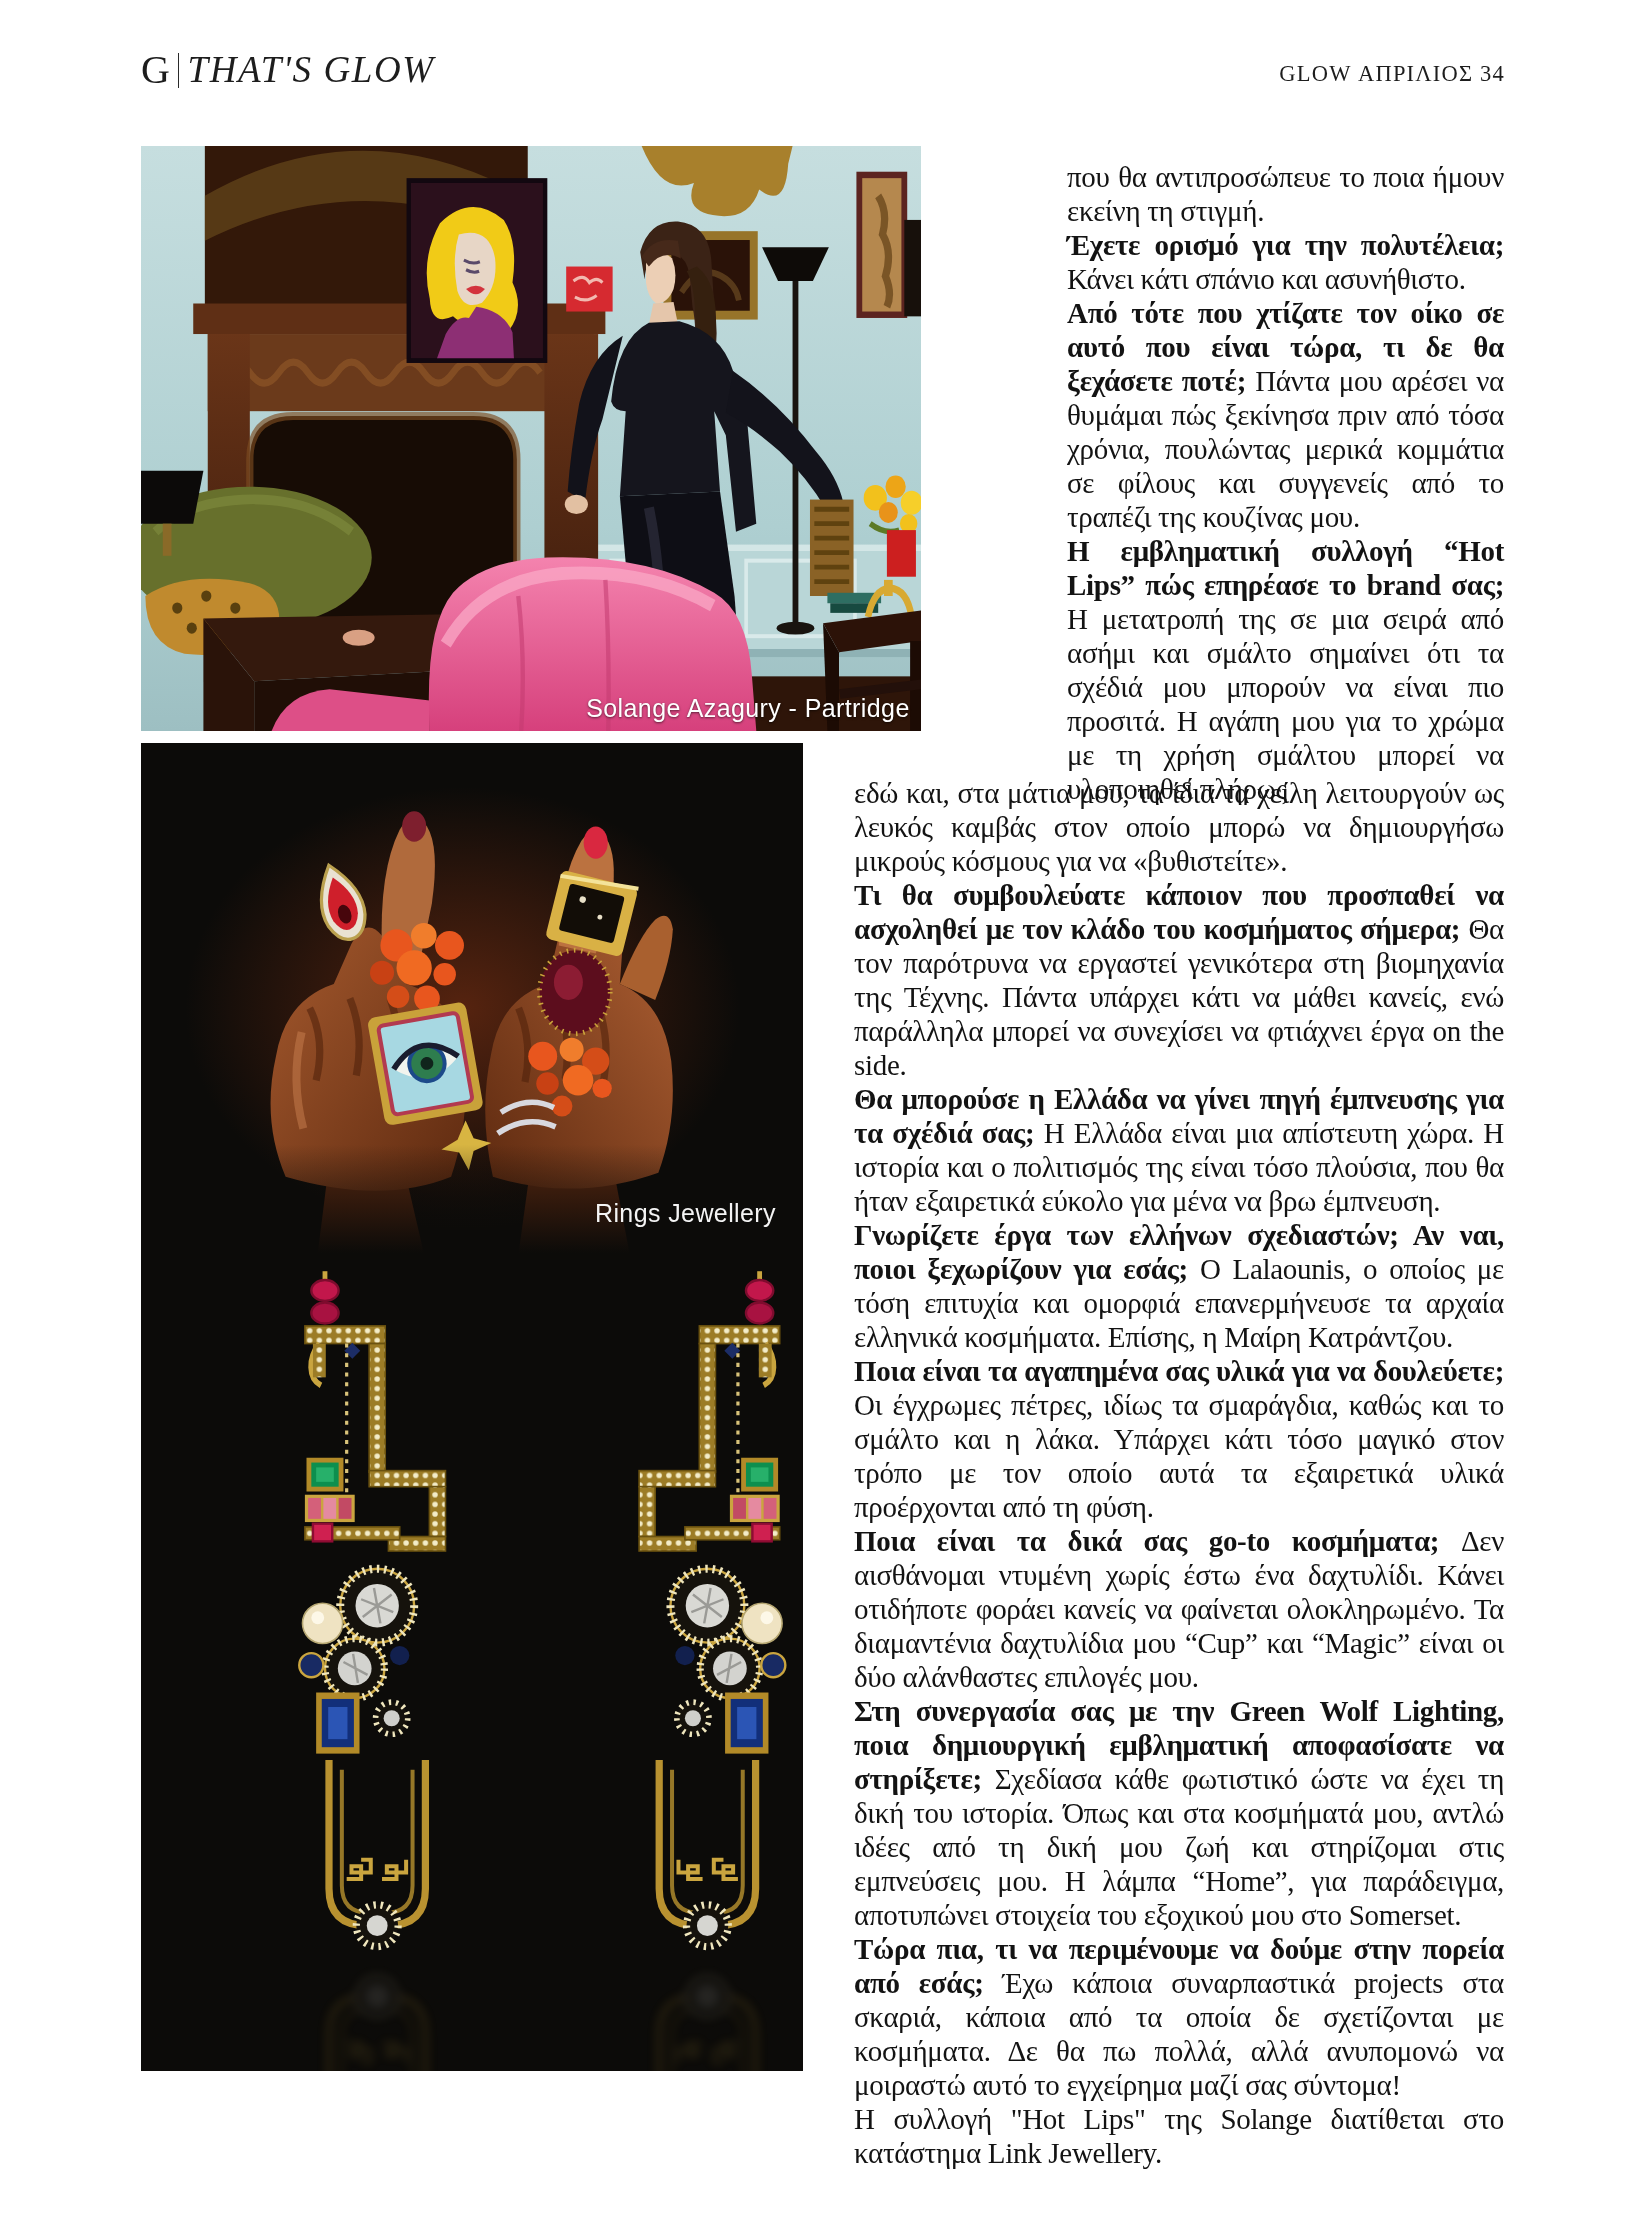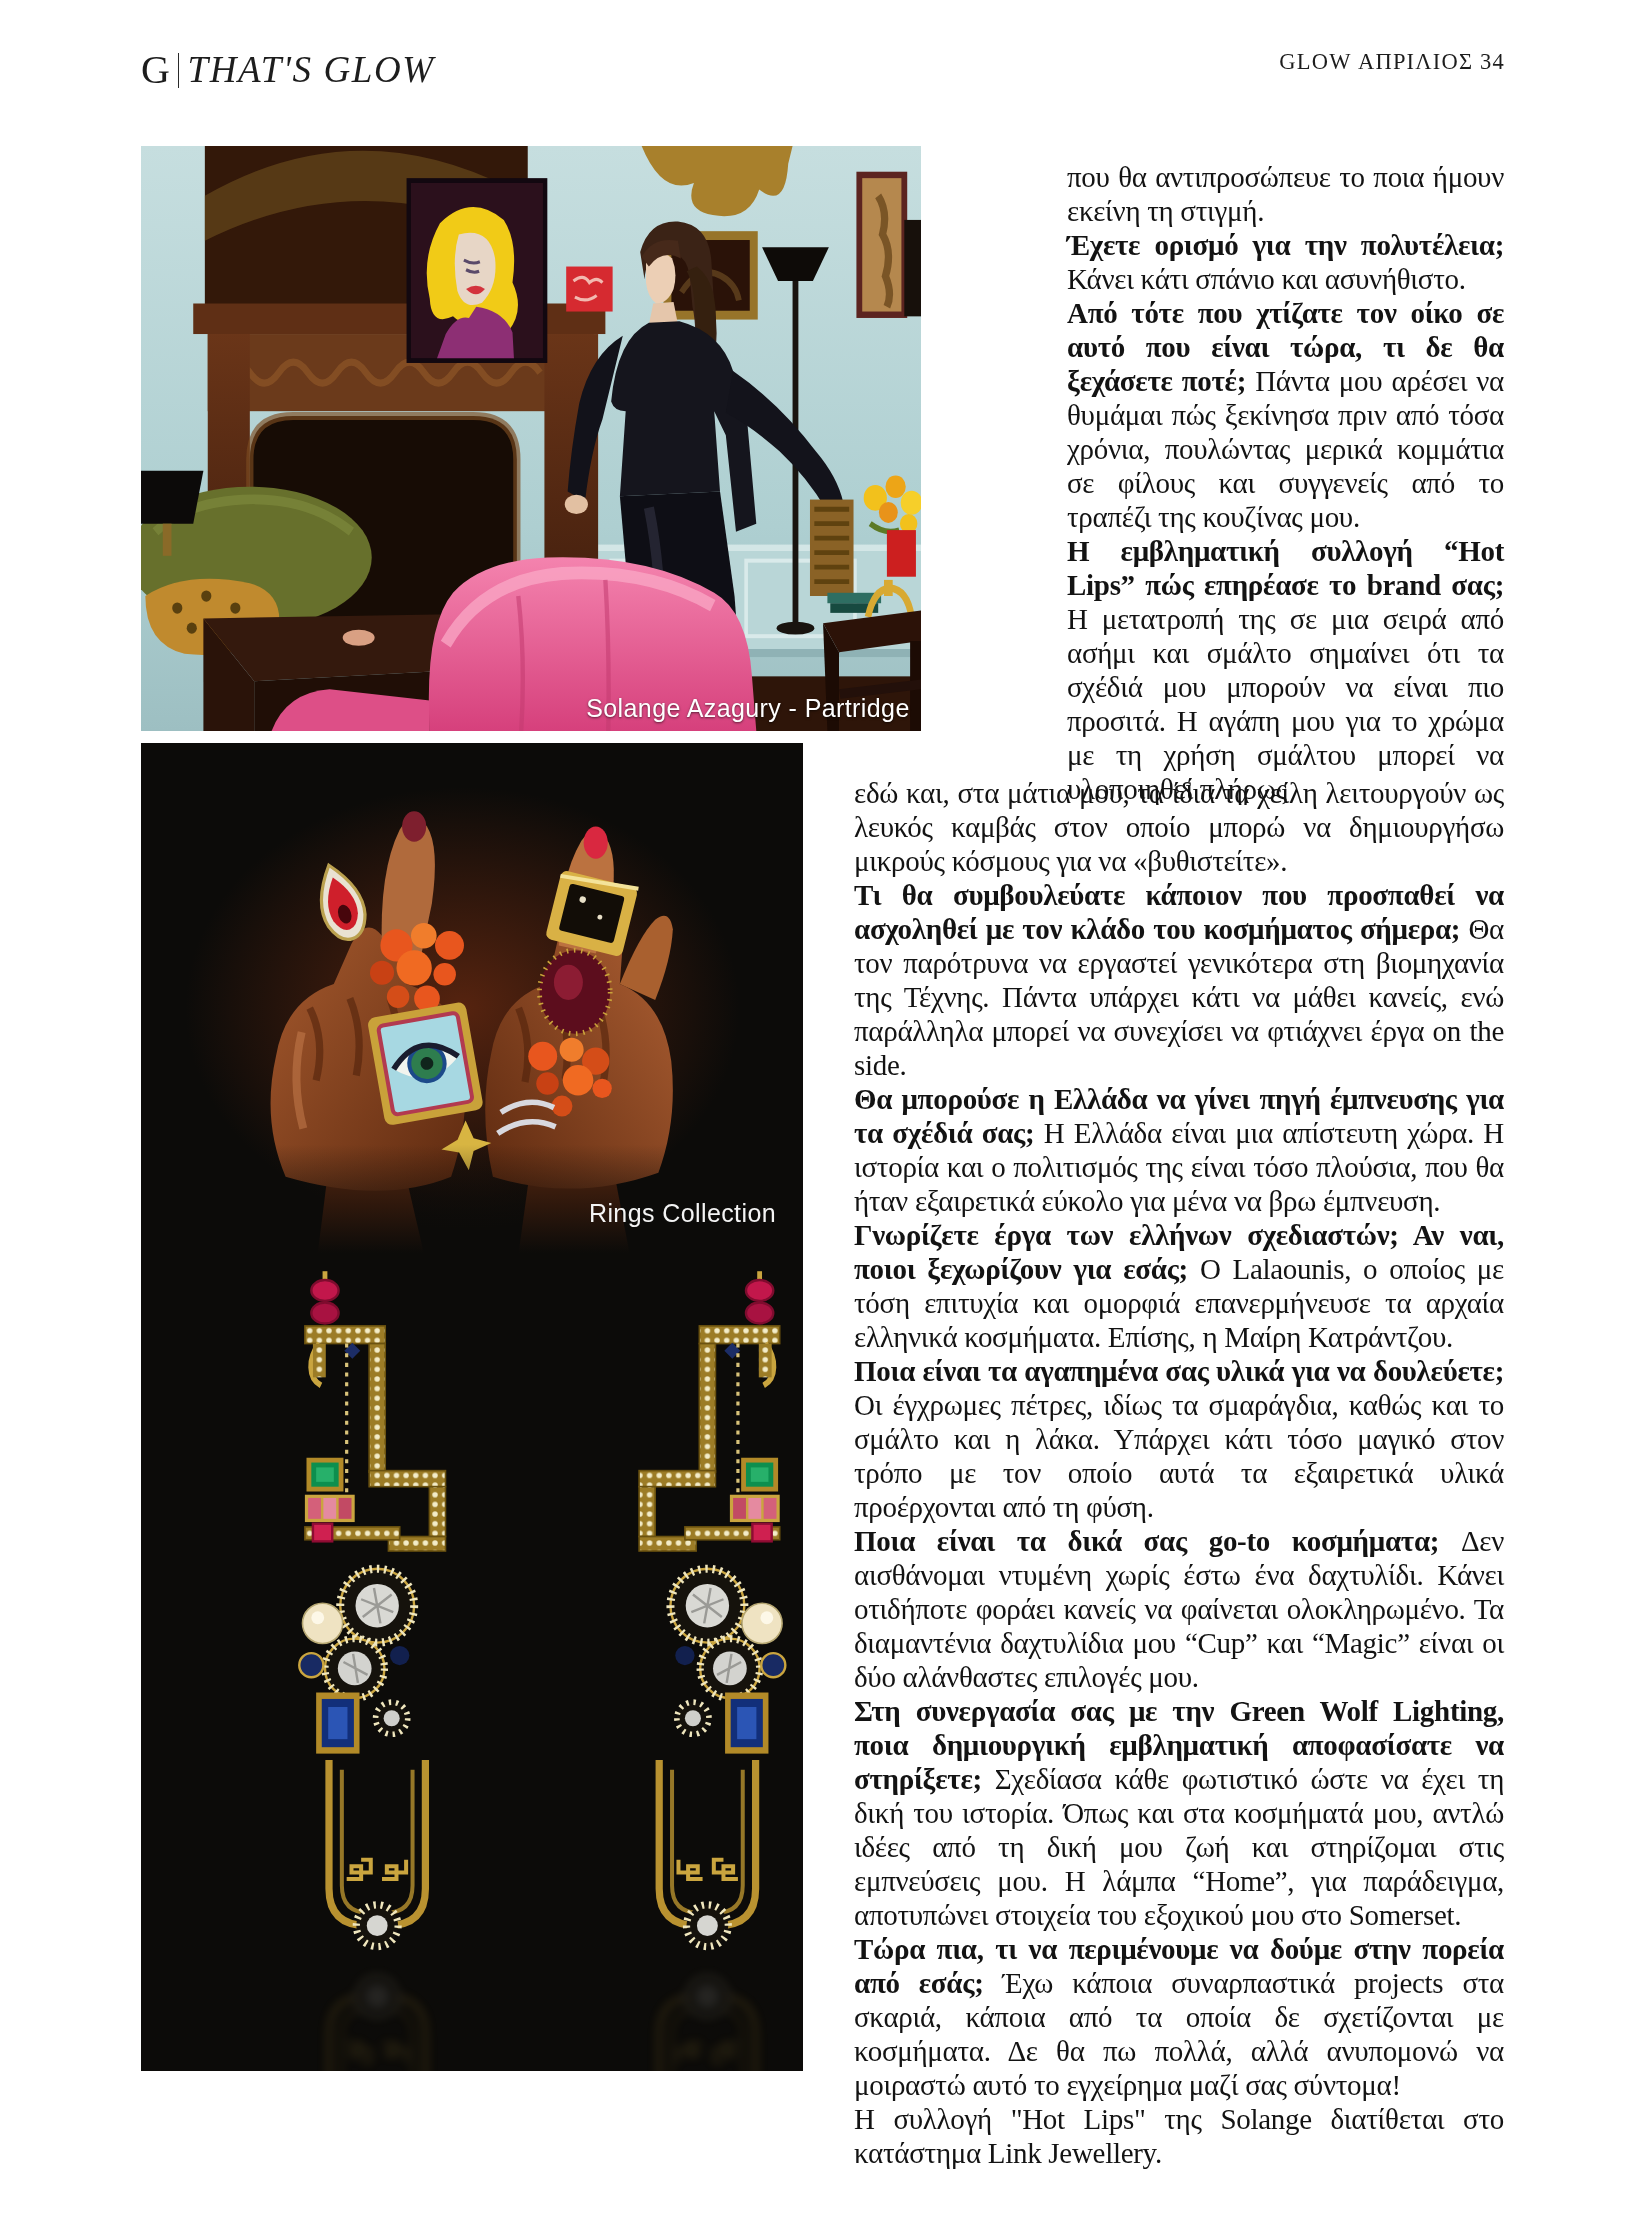--- a/index.html
+++ b/index.html
@@ -6,21 +6,21 @@
   .page{position:relative;width:1646px;height:2216px;background:#ffffff;overflow:hidden;
         font-family:"Liberation Serif", serif;}
 
   
   .masthead-left{position:absolute;left:141px;top:45px;height:45px;display:flex;align-items:flex-end;
                  color:#1d1d1d;}
   .masthead-g{font-size:40px;line-height:40px;font-family:"Liberation Serif",serif;}
   .masthead-bar{display:inline-block;width:1.6px;height:35px;background:#2a2a2a;margin:0 8px 1.6px 8px;}
   .masthead-title{font-size:37px;line-height:40px;font-style:italic;letter-spacing:1.6px;
                   font-family:"Liberation Serif",serif;}
-  .masthead-right{position:absolute;right:141px;top:49px;width:482px;text-align:right;
+  .masthead-right{position:absolute;right:141px;top:61px;width:482px;text-align:right;
                   font-size:22.5px;letter-spacing:1.2px;color:#1d1d1d;font-family:"Liberation Serif",serif;}
 
   
   .photo-interior{position:absolute;left:141px;top:146px;width:780px;height:585px;overflow:hidden;background:#9fc2c4;}
   .photo-interior svg{display:block;width:100%;height:100%;}
   .photo-caption{position:absolute;right:11.3px;bottom:8px;color:#ffffff;
                  font-family:"Liberation Sans",sans-serif;font-size:25px;letter-spacing:0.4px;
                  text-shadow:0 0.8px 2.4px rgba(0,0,0,.6);}
   .jewel-panel{position:absolute;left:141px;top:743px;width:662px;height:1328px;background:#0c0b09;overflow:hidden;}
   .hands-art{position:absolute;left:0;top:0;width:662px;height:510px;}
@@ -268,21 +268,21 @@
             <circle cx="506" cy="424" r="14" fill="#c84114"></circle>
           <circle cx="544" cy="420" r="19" fill="#f06a22"></circle>
             <circle cx="574" cy="430" r="12" fill="#e8561e"></circle>
           <circle cx="524" cy="452" r="13" fill="#d44d18"></circle>
         </g>
         <path d="M448 460 q34 -22 66 -6 M444 486 q36 -24 72 -8" stroke="#d8d8de" stroke-width="7" fill="none"></path>
       </g>
       <rect x="0" y="500" width="824" height="135" fill="url(#fade)"></rect>
     </svg>
 
-    <div class="rings-caption">Rings Collection</div>
+    <div class="rings-caption">Rings Jewellery</div>
 
     <svg class="earrings-art" viewBox="0 0 824 1000" preserveAspectRatio="none">
       <defs>
         <pattern id="pave" width="12" height="12" patternUnits="userSpaceOnUse">
           <rect width="12" height="12" fill="#9c7c26"></rect>
             <circle cx="6" cy="6" r="3.4" fill="#f3ecc8"></circle>
         </pattern>
         <filter id="blurf">
             <feGaussianBlur stdDeviation="6"></feGaussianBlur>
           </filter>

